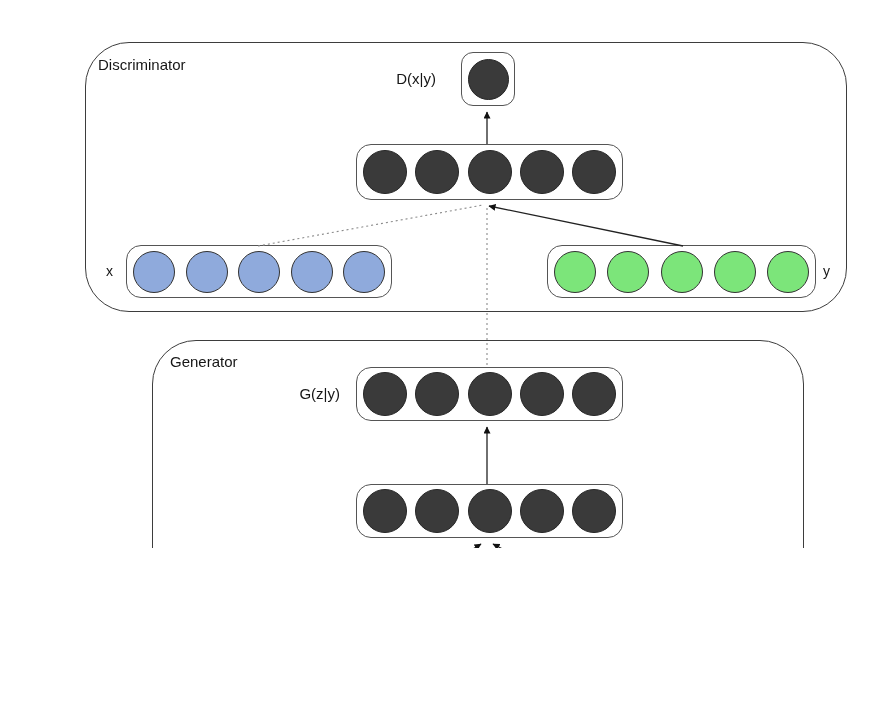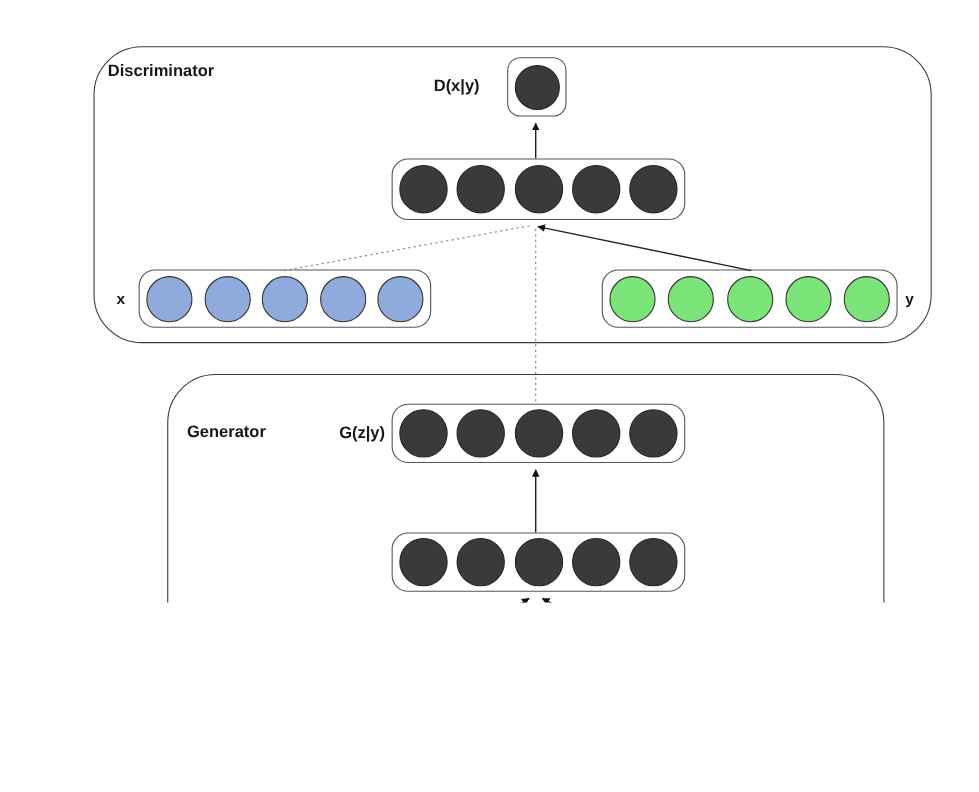--- a/index.html
+++ b/index.html
@@ -2,21 +2,20 @@
 <html><head>
 <meta charset="utf-8">
 <style>
   html,body{margin:0;padding:0;background:#ffffff;}
   .canvas{
     position:relative;
     width:890px;height:548px;
     background:#ffffff;
     font-family:"Liberation Sans","DejaVu Sans",sans-serif;
     overflow:hidden;
-    font-weight:bold;
   }
   .frame{
     position:absolute;
     border:1.6px solid #3d3d3d;
     border-radius:44px;
     background:transparent;
     box-sizing:border-box;
   }
   .layer{
     position:absolute;
@@ -70,21 +69,21 @@
 </style>
 </head>
 <body>
 
 <div class="canvas">
 
   <div class="frame" style="left:85px;top:42px;width:762px;height:270px;"></div>
   <div class="lbl" style="left:98px;top:56px;">Discriminator</div>
 
   <div class="frame" style="left:152px;top:340px;width:652px;height:355px;"></div>
-  <div class="lbl" style="left:170px;top:384px;">Generator</div>
+  <div class="lbl" style="left:170px;top:353px;">Generator</div>
 
   <div class="lbl right" style="left:374px;top:70px;width:62px;">D(x|y)</div>
   <div class="dout dark-nodes" style="left:461px;top:52px;width:54px;height:54px;">
       <span class="node" style="background: rgb(58, 58, 58);"></span>
     </div>
 
   <div class="layer dark-nodes" style="left:356px;top:144px;width:267px;height:56px;">
       <span class="node" style="background: rgb(58, 58, 58);"></span>
       <span class="node" style="background: rgb(58, 58, 58);"></span>
       <span class="node" style="background: rgb(58, 58, 58);"></span>
@@ -103,21 +102,21 @@
 
   <div class="layer" style="left:547px;top:245px;width:269px;height:53px;">
       <span class="node" style="background: rgb(124, 229, 122);"></span>
       <span class="node" style="background: rgb(124, 229, 122);"></span>
       <span class="node" style="background: rgb(124, 229, 122);"></span>
       <span class="node" style="background: rgb(124, 229, 122);"></span>
       <span class="node" style="background: rgb(124, 229, 122);"></span>
     </div>
   <div class="lbl small" style="left:823px;top:263px;">y</div>
 
-  <div class="lbl right" style="left:288px;top:385px;width:62px;">G(z|y)</div>
+  <div class="lbl right" style="left:278px;top:385px;width:62px;">G(z|y)</div>
   <div class="layer dark-nodes" style="left:356px;top:367px;width:267px;height:54px;">
       <span class="node" style="background: rgb(58, 58, 58);"></span>
       <span class="node" style="background: rgb(58, 58, 58);"></span>
       <span class="node" style="background: rgb(58, 58, 58);"></span>
       <span class="node" style="background: rgb(58, 58, 58);"></span>
       <span class="node" style="background: rgb(58, 58, 58);"></span>
     </div>
 
   <div class="layer dark-nodes" style="left:356px;top:484px;width:267px;height:54px;">
       <span class="node" style="background: rgb(58, 58, 58);"></span>

